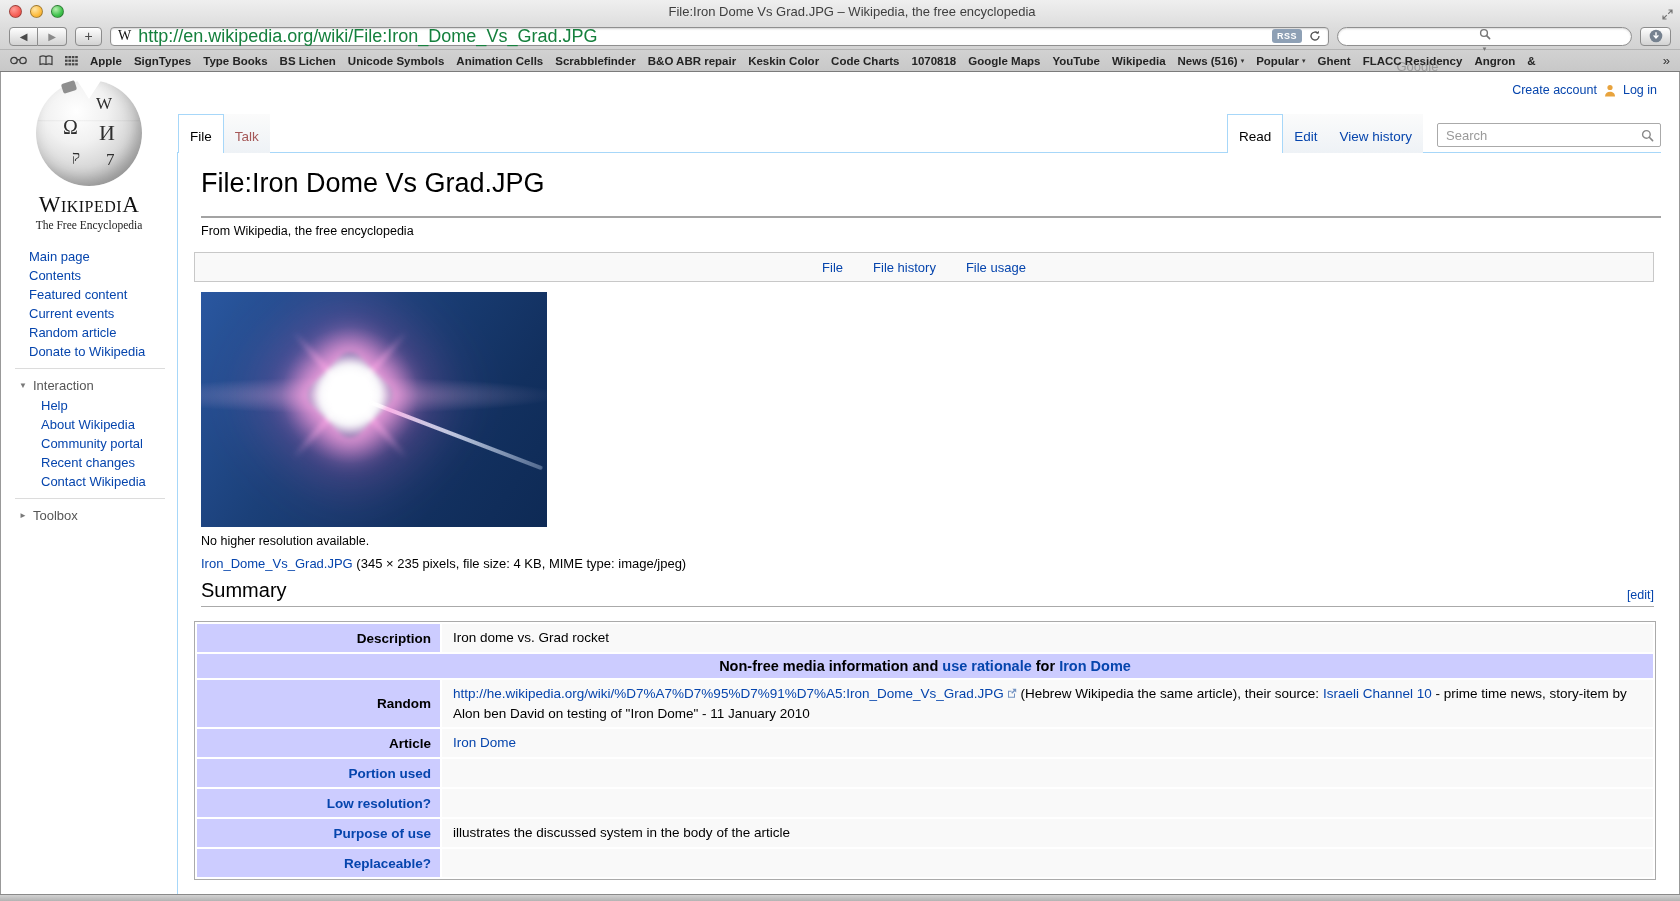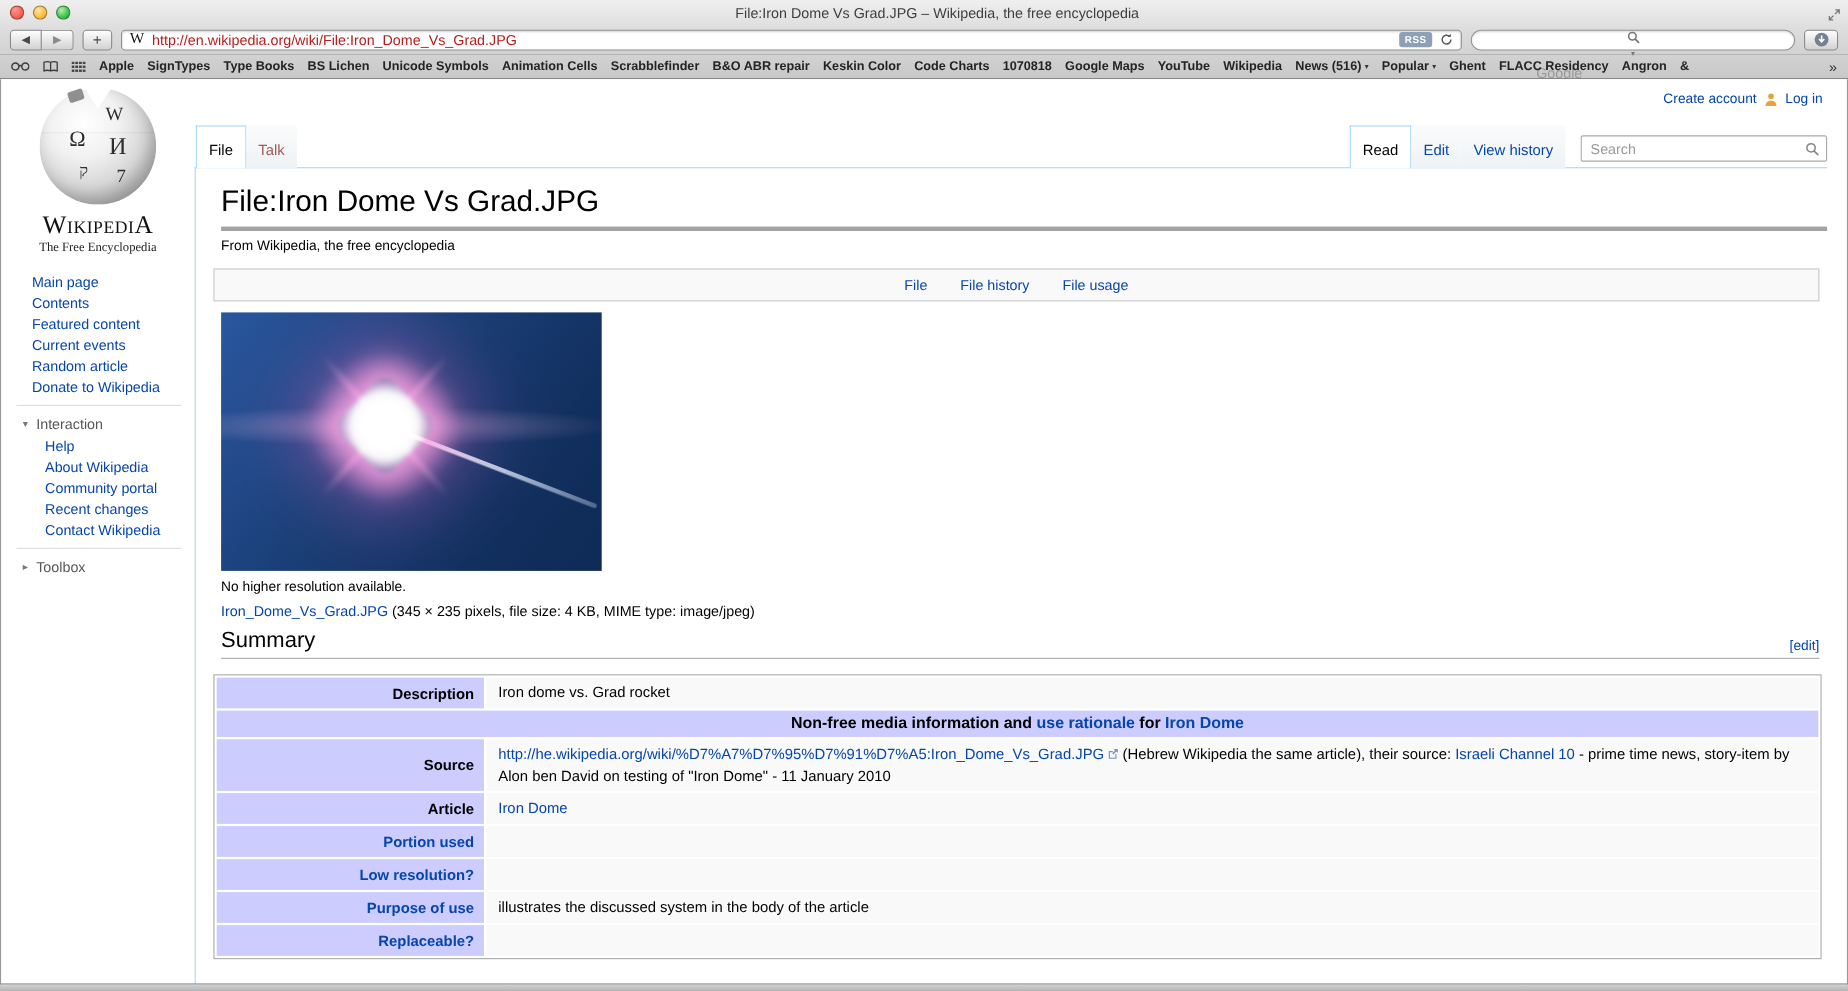--- a/index.html
+++ b/index.html
@@ -22,21 +22,21 @@
   .bevel{background:linear-gradient(#fefefe,#d2d2d2);border:1px solid #8c8c8c;border-radius:4px;
          height:19px;box-sizing:border-box;display:flex;align-items:center;justify-content:center;color:#4a4a4a;}
   .navgroup{display:flex;}
   .navbtn{width:29px;font-size:10px;}
   .navbtn.back{border-radius:4px 0 0 4px;}
   .navbtn.fwd{border-radius:0 4px 4px 0;border-left:none;color:#8a8a8a;}
   .plusbtn{width:27px;font-size:14px;}
   .urlfield{flex:1;background:#fff;border:1px solid #8f8f8f;border-radius:4px;height:19px;box-sizing:border-box;
             display:flex;align-items:center;padding:0 7px;gap:7px;box-shadow:inset 0 1px 2px rgba(0,0,0,.18);}
   .favicon{font-family:"Liberation Serif",serif;font-size:14px;color:#111;line-height:1;}
-  .urltext{font-size:13px;color:#b91c1c;}
+  .urltext{font-size:18px;color:#15803d;}
   .urlspacer{flex:1;}
   .rssbadge{background:#8ea0b5;color:#fff;font-size:9px;font-weight:bold;padding:2px 5px;border-radius:3px;letter-spacing:.5px;text-align:center;}
   .iconbtn{display:flex;align-items:center;}
   .googlefield{width:295px;height:19px;box-sizing:border-box;border:1px solid #8f8f8f;border-radius:10px;background:#fff;
                display:flex;align-items:center;padding:0 9px;gap:5px;box-shadow:inset 0 1px 2px rgba(0,0,0,.15);flex-direction:column;}
   .googlefield input{border:none;outline:none;flex:1;font-size:13px;color:#333;background:transparent;font-family:inherit;}
   .googlefield input::placeholder{color:#9a9a9a;}
   .gcaret{font-size:7px;color:#777;}
   .dlbtn{width:31px;}
   .bookmarksbar{display:flex;align-items:center;height:21px;padding:0 10px;gap:12px;
@@ -80,21 +80,21 @@
   .tabs-right{position:absolute;right:18px;top:42px;height:39px;display:flex;align-items:flex-end;z-index:2;}
   .tab{display:flex;align-items:flex-end;padding:0 11px 9px;font-size:13.5px;height:100%;box-sizing:border-box;
        background:linear-gradient(#fbfbfb,#eef2f6);cursor:pointer;}
   .tab.active{background:#fff;border:1px solid #a7d7f9;border-bottom:none;color:#000;}
   .searchwrap{margin:0 0 6px 14px;width:224px;height:24px;box-sizing:border-box;border:1px solid #aaa;border-radius:2px;
               background:#fff;display:flex;align-items:center;padding:0 6px;}
   .searchwrap input{flex:1;border:none;outline:none;font-size:13px;color:#be185d;font-family:inherit;background:transparent;}
   .searchwrap input::placeholder{color:#9a9a9a;}
   
   .content{position:absolute;left:177px;top:80px;right:18px;padding-left:23px;box-sizing:border-box;}
-  h1.firstHeading{font-size:27px;font-weight:normal;color:#000;margin:16px 0 0;padding-bottom:7px;border-bottom:4px solid #a3a3a3;}
+  h1.firstHeading{font-size:27px;font-weight:normal;color:#000;margin:16px 0 0;padding-bottom:17px;border-bottom:2px solid #a3a3a3;}
   .subtitle{font-size:12.5px;color:#000;margin-top:6px;}
   .filenav{margin:14px 0 0 -7px;margin-right:7px;height:28px;border:1px solid #c8c8c8;background:#f9f9f9;
            display:flex;justify-content:center;align-items:center;gap:30px;font-size:13px;}
   
   .photo{position:relative;margin-top:10px;width:346px;height:235px;overflow:hidden;cursor:pointer;
     background:
       radial-gradient(ellipse 300px 26px at 43% 44%,rgba(255,200,238,.38),rgba(255,200,238,0) 70%),
       radial-gradient(circle 95px at 43% 44%,rgba(255,150,226,.50),rgba(255,150,226,0) 72%),
       linear-gradient(125deg,#2a57a0 0%,#1b4079 40%,#12305f 75%,#0e2a55 100%);}
   .photo .core{position:absolute;left:115px;top:69px;width:68px;height:68px;border-radius:14px;transform:rotate(45deg);
@@ -384,21 +384,21 @@
         <table class="rat">
             <tbody>
               <tr>
                 <td class="lab"><span>Description</span></td>
                 <td class="val"><span>Iron dome vs. Grad rocket</span></td>
               </tr>
               <tr>
                 <th colspan="2"><span>Non-free media information and </span><a class="wlink">use rationale</a><span> for </span><a class="wlink">Iron Dome</a></th>
               </tr>
               <tr>
-                <td class="lab"><span>Source</span></td>
+                <td class="lab"><span>Random</span></td>
                 <td class="val"><a class="wlink">http://he.wikipedia.org/wiki/%D7%A7%D7%95%D7%91%D7%A5:Iron_Dome_Vs_Grad.JPG</a><svg class="extic" width="10" height="10" viewBox="0 0 10 10">
                     <path d="M1 2.8h3.6v1H2v5h5V5.4h1V9.8H1z" fill="#7292c2"></path>
                     <path d="M5.4.8H9.2v3.8L7.8 3.2 5.2 5.8 4.2 4.8 6.8 2.2z" fill="#7292c2"></path>
                   </svg><span> (Hebrew Wikipedia the same article), their source: </span><a class="wlink">Israeli Channel 10</a><span> - prime time news, story-item by Alon ben David on testing of "Iron Dome" - 11 January 2010</span></td>
               </tr>
               <tr>
                 <td class="lab"><span>Article</span></td>
                 <td class="val"><a class="wlink">Iron Dome</a></td>
               </tr>
               <tr>

